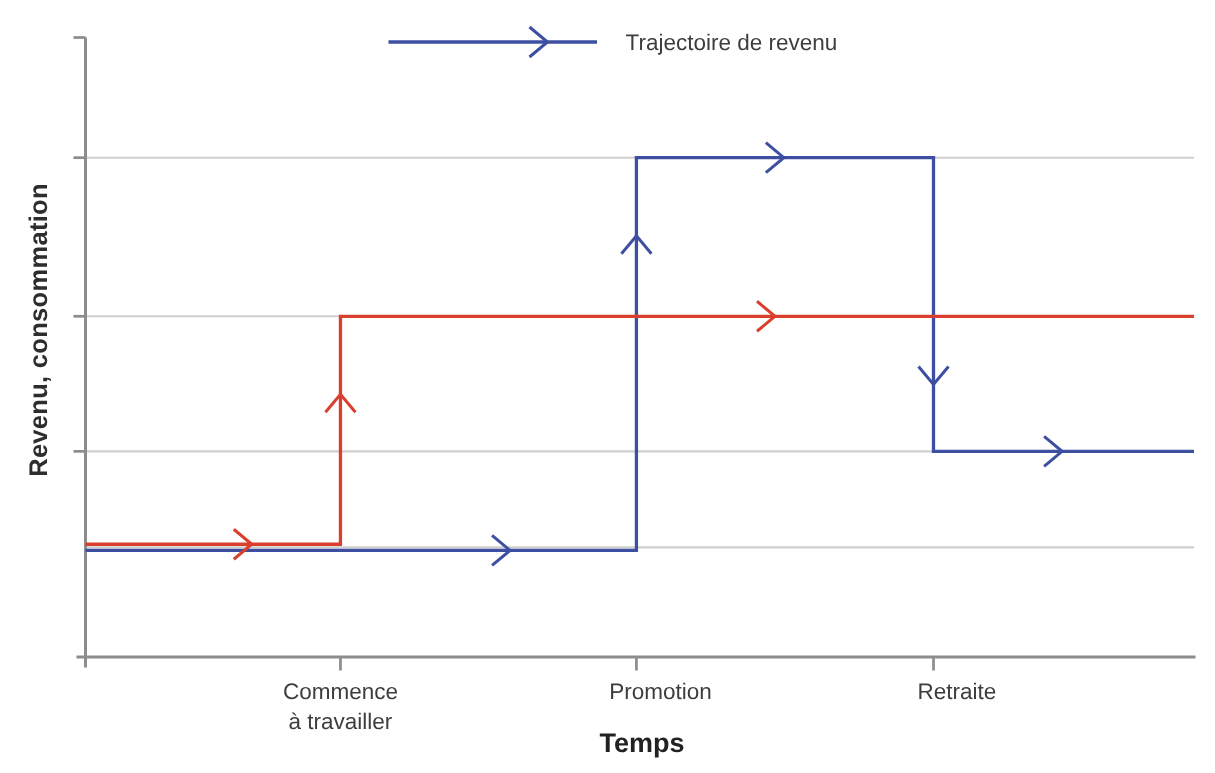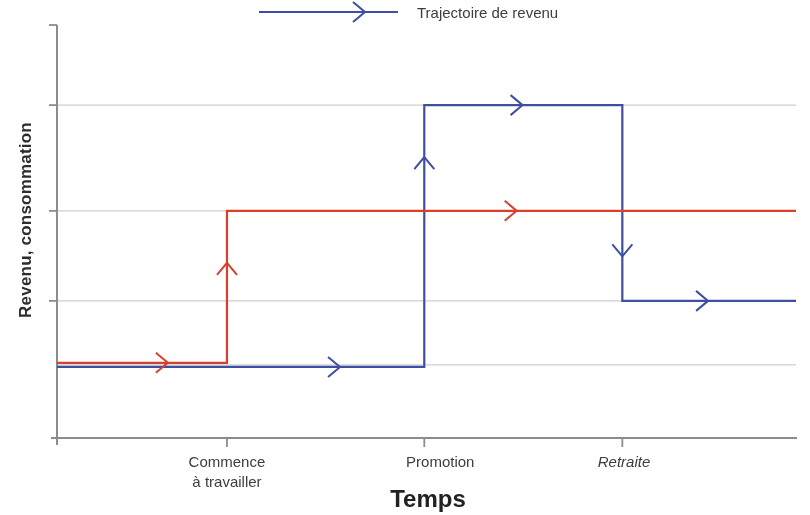--- a/index.html
+++ b/index.html
@@ -2,22 +2,22 @@
 <html><head>
 <meta charset="utf-8">
 <style>
   html,body{margin:0;padding:0;background:#fff;}
   body{width:810px;height:515px;font-family:"Liberation Sans",sans-serif;overflow:hidden;}
   .fig{position:relative;width:810px;height:515px;background:#fff;}
   #chart-svg{position:absolute;left:0;top:0;}
   .y-label{position:absolute;left:26px;top:220px;transform:translate(-50%,-50%) rotate(-90deg);
            font-weight:700;font-size:17px;color:#2d2d2d;white-space:nowrap;letter-spacing:.2px;}
   .x-label{position:absolute;left:428px;top:485px;transform:translateX(-50%);
-           font-weight:700;font-size:24px;color:#222;}
-  .legend{position:absolute;left:258px;top:0;}
+           font-weight:700;font-size:18px;color:#222;}
+  .legend{position:absolute;left:258px;top:16px;}
   .legend-row{display:flex;align-items:center;height:24px;margin-bottom:11px;}
   .llab{margin-left:17px;font-size:15px;color:#3d3d3d;}
   #x-tick-labels{position:absolute;left:0;top:452px;width:806px;height:45px;}
   .tick-label{position:absolute;top:0;transform:translateX(-50%);text-align:center;
               font-size:15px;line-height:1.32;color:#3d3d3d;white-space:pre-line;}
 </style>
 </head>
 <body>
 
 <div class="fig">
@@ -57,18 +57,18 @@
           <polyline points="95,2 107,12 95,22" fill="none" stroke="#3c4fa1" stroke-width="2"></polyline>
         </svg>
       <span class="llab">Trajectoire de revenu</span>
     </div>
   </div>
 
   <div id="x-tick-labels">
       <div class="tick-label" style="left: 226.97px;">Commence
 à travailler</div>
       <div class="tick-label" style="left: 424.283px; margin-left: 16px;">Promotion</div>
-      <div class="tick-label" style="left: 624px; font-style: italic;">Retraite</div>
+      <div class="tick-label" style="left: 638px;">Retraite</div>
     </div>
 
   <div class="x-label">Temps</div>
 
 </div>
 
 </body></html>

